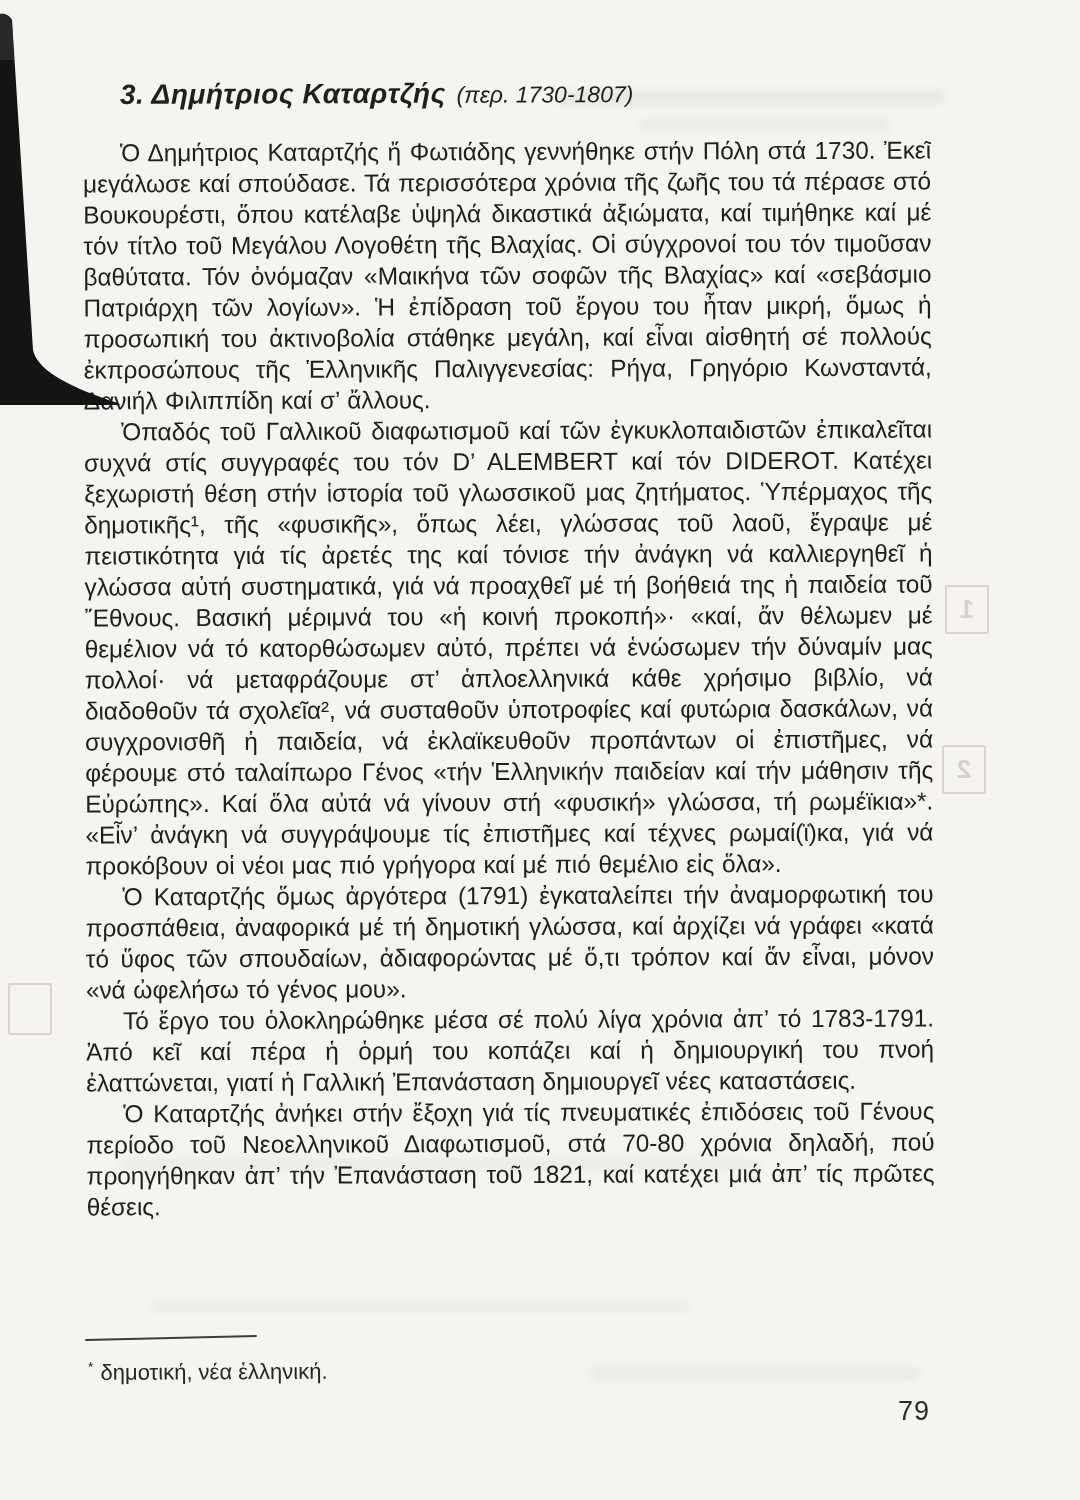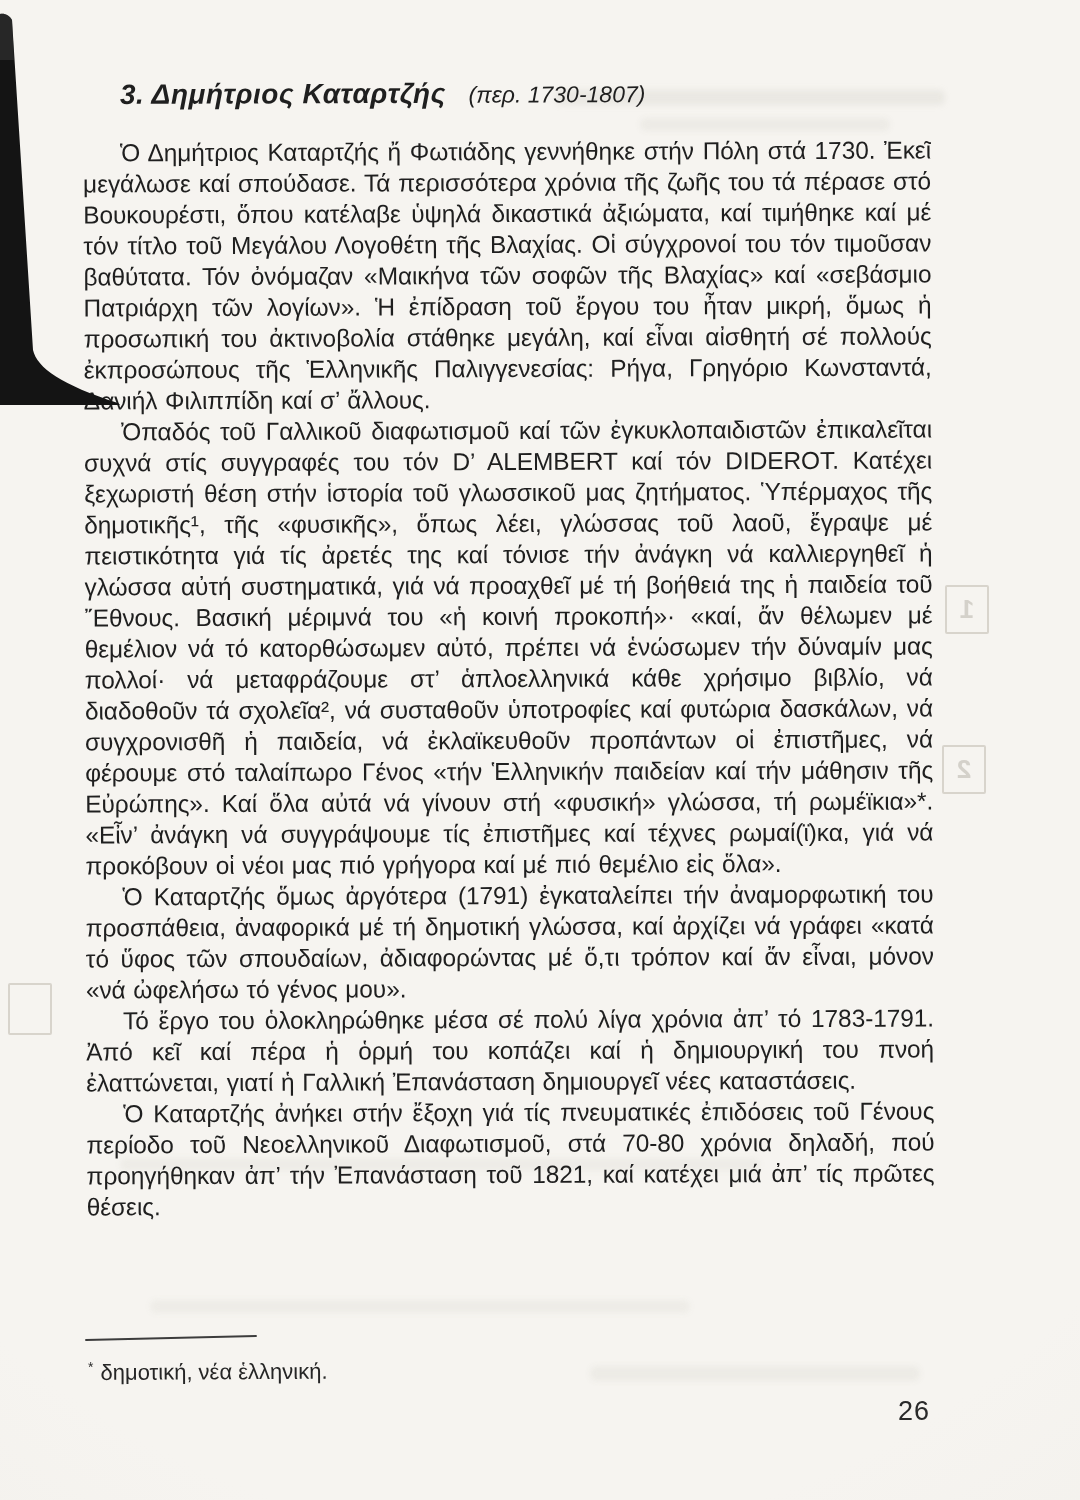--- a/index.html
+++ b/index.html
@@ -54,21 +54,21 @@
     position: absolute; left: 120px; top: 78px; margin: 0;
     white-space: nowrap;
     transform: rotate(-0.2deg);
   }
   .heading-title {
     font-style: italic; font-weight: 700;
     font-size: 28px; letter-spacing: 0.5px;
   }
   .heading-subtitle {
     font-style: italic; font-weight: 400;
-    font-size: 23px; margin-left: 16px;
+    font-size: 23px; margin-left: 4px;
   }
 
   
   .body-text {
     position: absolute; left: 85px; top: 136px;
     width: 848px; height: 1192px; overflow: hidden;
     font-size: 24.5px; line-height: 31px;
     text-align: justify;
     letter-spacing: -0.1px;
     word-spacing: 1px;
@@ -120,20 +120,20 @@
     <p>Ὁ Καταρτζής ὅμως ἀργότερα (1791) ἐγκαταλείπει τήν ἀναμορφωτική του προσπάθεια, ἀναφορικά μέ τή δημοτική γλώσσα, καί ἀρχίζει νά γράφει «κατά τό ὕφος τῶν σπουδαίων, ἀδιαφορώντας μέ ὅ,τι τρόπον καί ἄν εἶναι, μόνον «νά ὠφελήσω τό γένος μου».</p>
     <p>Τό ἔργο του ὁλοκληρώθηκε μέσα σέ πολύ λίγα χρόνια ἀπ’ τό 1783-1791. Ἀπό κεῖ καί πέρα ἡ ὁρμή του κοπάζει καί ἡ δημιουργική του πνοή ἐλαττώνεται, γιατί ἡ Γαλλική Ἐπανάσταση δημιουργεῖ νέες καταστάσεις.</p>
     <p>Ὁ Καταρτζής ἀνήκει στήν ἔξοχη γιά τίς πνευματικές ἐπιδόσεις τοῦ Γένους περίοδο τοῦ Νεοελληνικοῦ Διαφωτισμοῦ, στά 70-80 χρόνια δηλαδή, πού προηγήθηκαν ἀπ’ τήν Ἐπανάσταση τοῦ 1821, καί κατέχει μιά ἀπ’ τίς πρῶτες θέσεις.</p>
   </div>
 
   <div class="footnote-rule"></div>
   <div class="footnote">
     <sup>*</sup><span>δημοτική, νέα ἑλληνική.</span>
   </div>
 
-  <div class="page-number">26</div>
+  <div class="page-number">79</div>
 
   <svg class="spine-shadow" viewBox="0 0 130 405" xmlns="http://www.w3.org/2000/svg">
     <path d="M 0 14 C 5 13 10 16 12 20 L 33 350 C 37 368 62 385 118 403 L 120 405 L 0 405 Z" fill="#141414"></path>
     <path d="M 0 14 C 5 13 10 16 12 20 L 14 60 L 0 60 Z" fill="#3a3a3a" opacity="0.5"></path>
   </svg>
 
 </div>
 
 </body></html>

